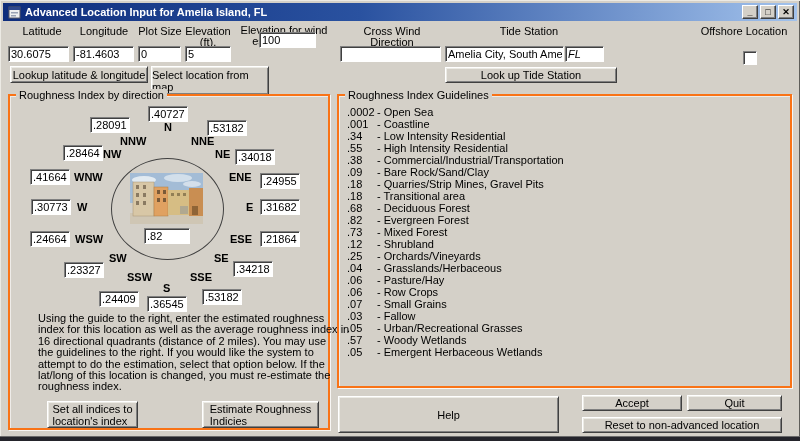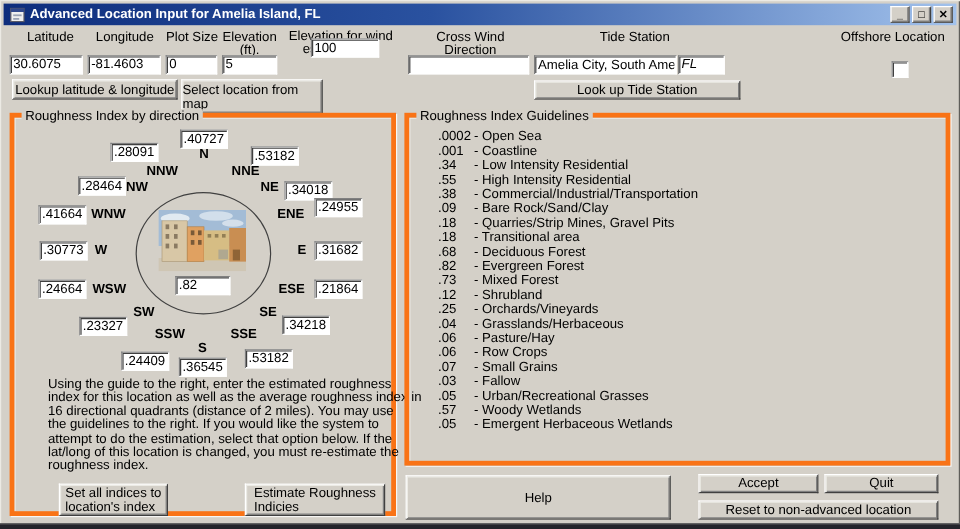--- a/index.html
+++ b/index.html
@@ -36,39 +36,39 @@
   }
   .btn{
     position:absolute;background:#d4d0c8;
     border:1px solid;border-color:#fff #404040 #404040 #fff;
     box-shadow:inset 1px 1px 0 #ecebe5, inset -1px -1px 0 #808080;
     font-family:"Liberation Sans",sans-serif;font-size:11px;color:#000;
     display:flex;align-items:center;justify-content:center;text-align:left;
     white-space:pre-line;line-height:12px;cursor:default;padding:0;
   }
   .groupbox{
-    position:absolute;border:4px solid #f97316;
+    position:absolute;border:2px solid #f97316;
     box-shadow:1px 1px 0 rgba(255,255,255,.8), inset 1px 1px 0 rgba(255,255,255,.6);
   }
   .gb-legend{position:absolute;top:-7px;left:6px;background:#d4d0c8;padding:0 3px;white-space:nowrap;}
   .checkbox{
     position:absolute;width:14px;height:14px;background:#fff;
     border:1px solid;border-color:#808080 #fff #fff #808080;
     box-shadow:inset 1px 1px 0 #404040;cursor:default;
   }
   
   .dirv{width:40px;}
   .dirl{position:absolute;font-weight:bold;white-space:nowrap;}
   .dv-N{left:138px;top:10px}   .dl-N{left:154px;top:25px}
   .dv-NNW{left:80px;top:21px}  .dl-NNW{left:110px;top:39px}
   .dv-NNE{left:197px;top:24px} .dl-NNE{left:181px;top:39px}
   .dv-NW{left:53px;top:49px}   .dl-NW{left:93px;top:52px}
   .dv-NE{left:225px;top:53px}  .dl-NE{left:205px;top:52px}
   .dv-WNW{left:20px;top:73px}  .dl-WNW{left:64px;top:75px}
-  .dv-ENE{left:250px;top:67px} .dl-ENE{left:219px;top:75px}
+  .dv-ENE{left:250px;top:77px} .dl-ENE{left:219px;top:75px}
   .dv-W{left:21px;top:103px}   .dl-W{left:67px;top:105px}
   .dv-E{left:250px;top:103px}  .dl-E{left:236px;top:105px}
   .dv-WSW{left:20px;top:135px} .dl-WSW{left:65px;top:137px}
   .dv-ESE{left:250px;top:135px}.dl-ESE{left:220px;top:137px}
   .dv-SW{left:54px;top:166px}  .dl-SW{left:99px;top:156px}
   .dv-SE{left:223px;top:165px} .dl-SE{left:204px;top:156px}
   .dv-SSW{left:89px;top:195px} .dl-SSW{left:117px;top:175px}
   .dv-SSE{left:192px;top:193px}.dl-SSE{left:180px;top:175px}
   .dv-S{left:137px;top:200px}  .dl-S{left:153px;top:186px}
   #compass-circle{
@@ -76,21 +76,21 @@
     border:1px solid #404040;border-radius:50%;
   }
   #site-photo{position:absolute;left:120px;top:77px;width:73px;height:51px;}
   #center-rough{left:134px;top:132px;width:46px;}
   #instructions{
     position:absolute;left:6px;top:217px;width:316px;
     white-space:pre-line;line-height:11.4px;margin-left:22px;
   }
   
   #gl-list{position:absolute;left:8px;top:10px;right:6px;}
-  .gl-row{line-height:12px;white-space:nowrap;margin-left:16px;}
+  .gl-row{line-height:12px;white-space:nowrap;}
   .gl-v{display:inline-block;width:30px;}
   
   #bottom-strip{position:absolute;left:0;right:0;top:436px;height:5px;background:#24242b;border-top:1px solid #6a6a6a;}
 </style>
 </head>
 <body>
 
 <div id="win">
 
   <div id="titlebar">

